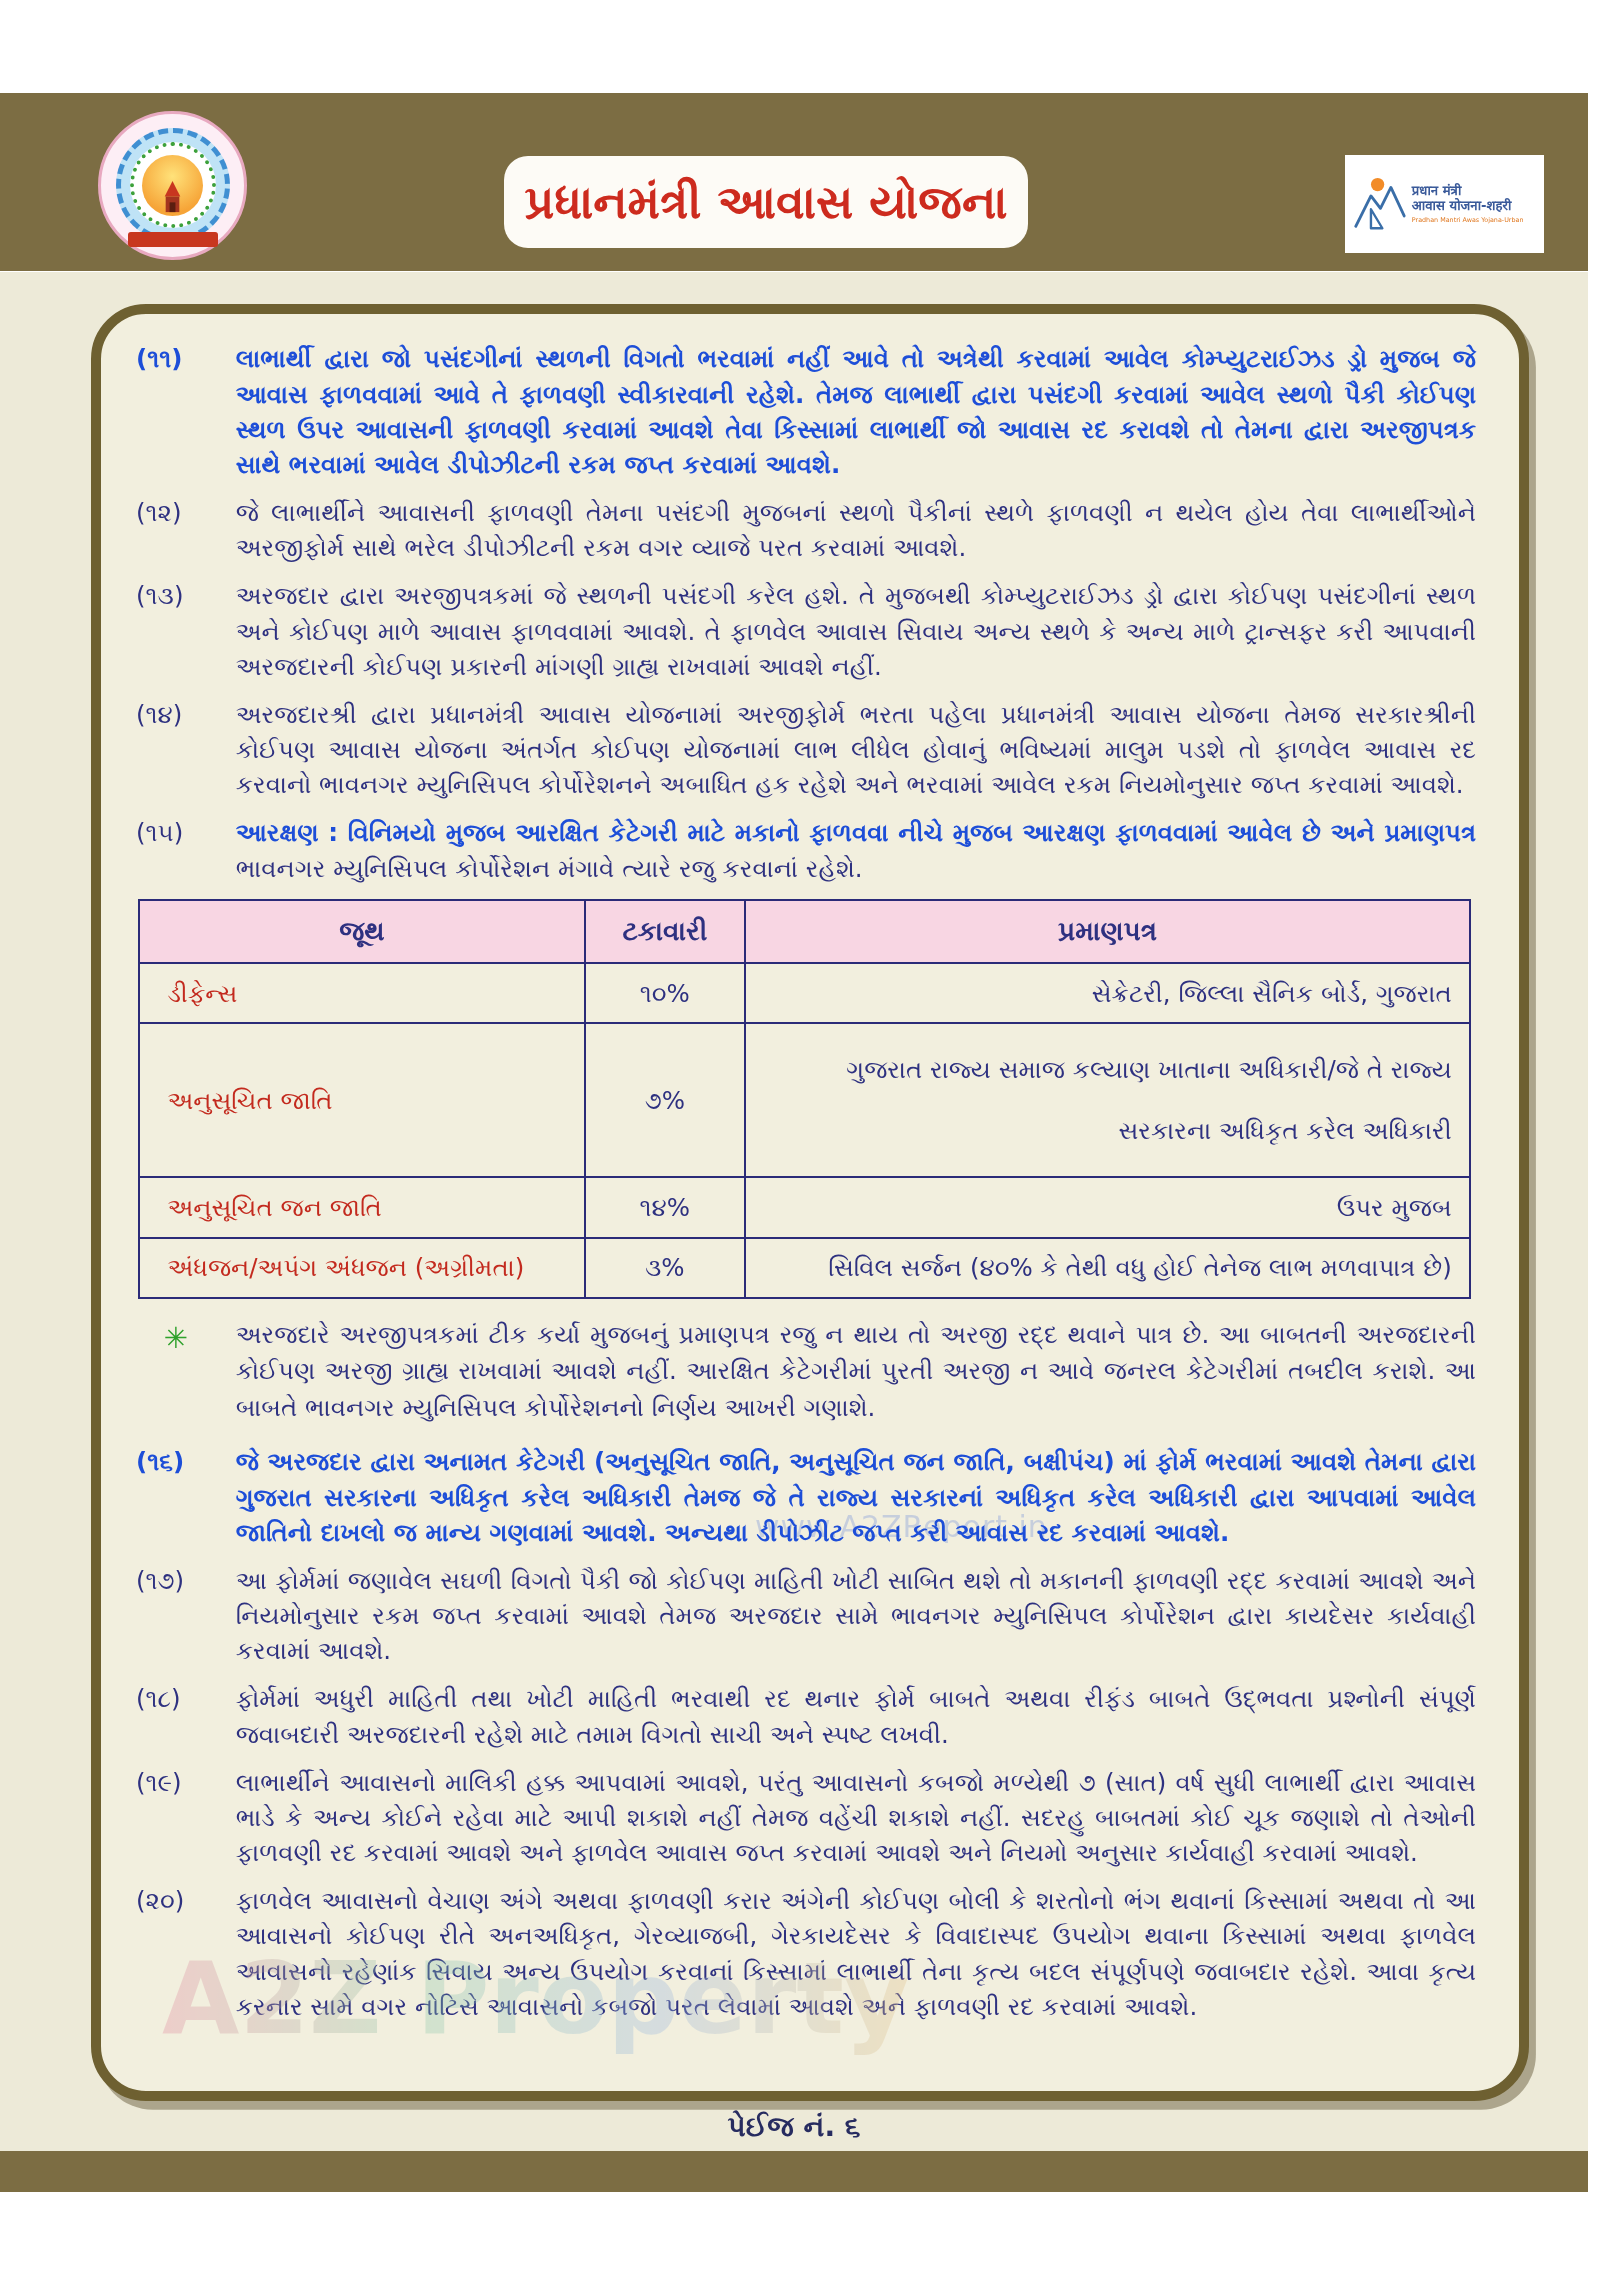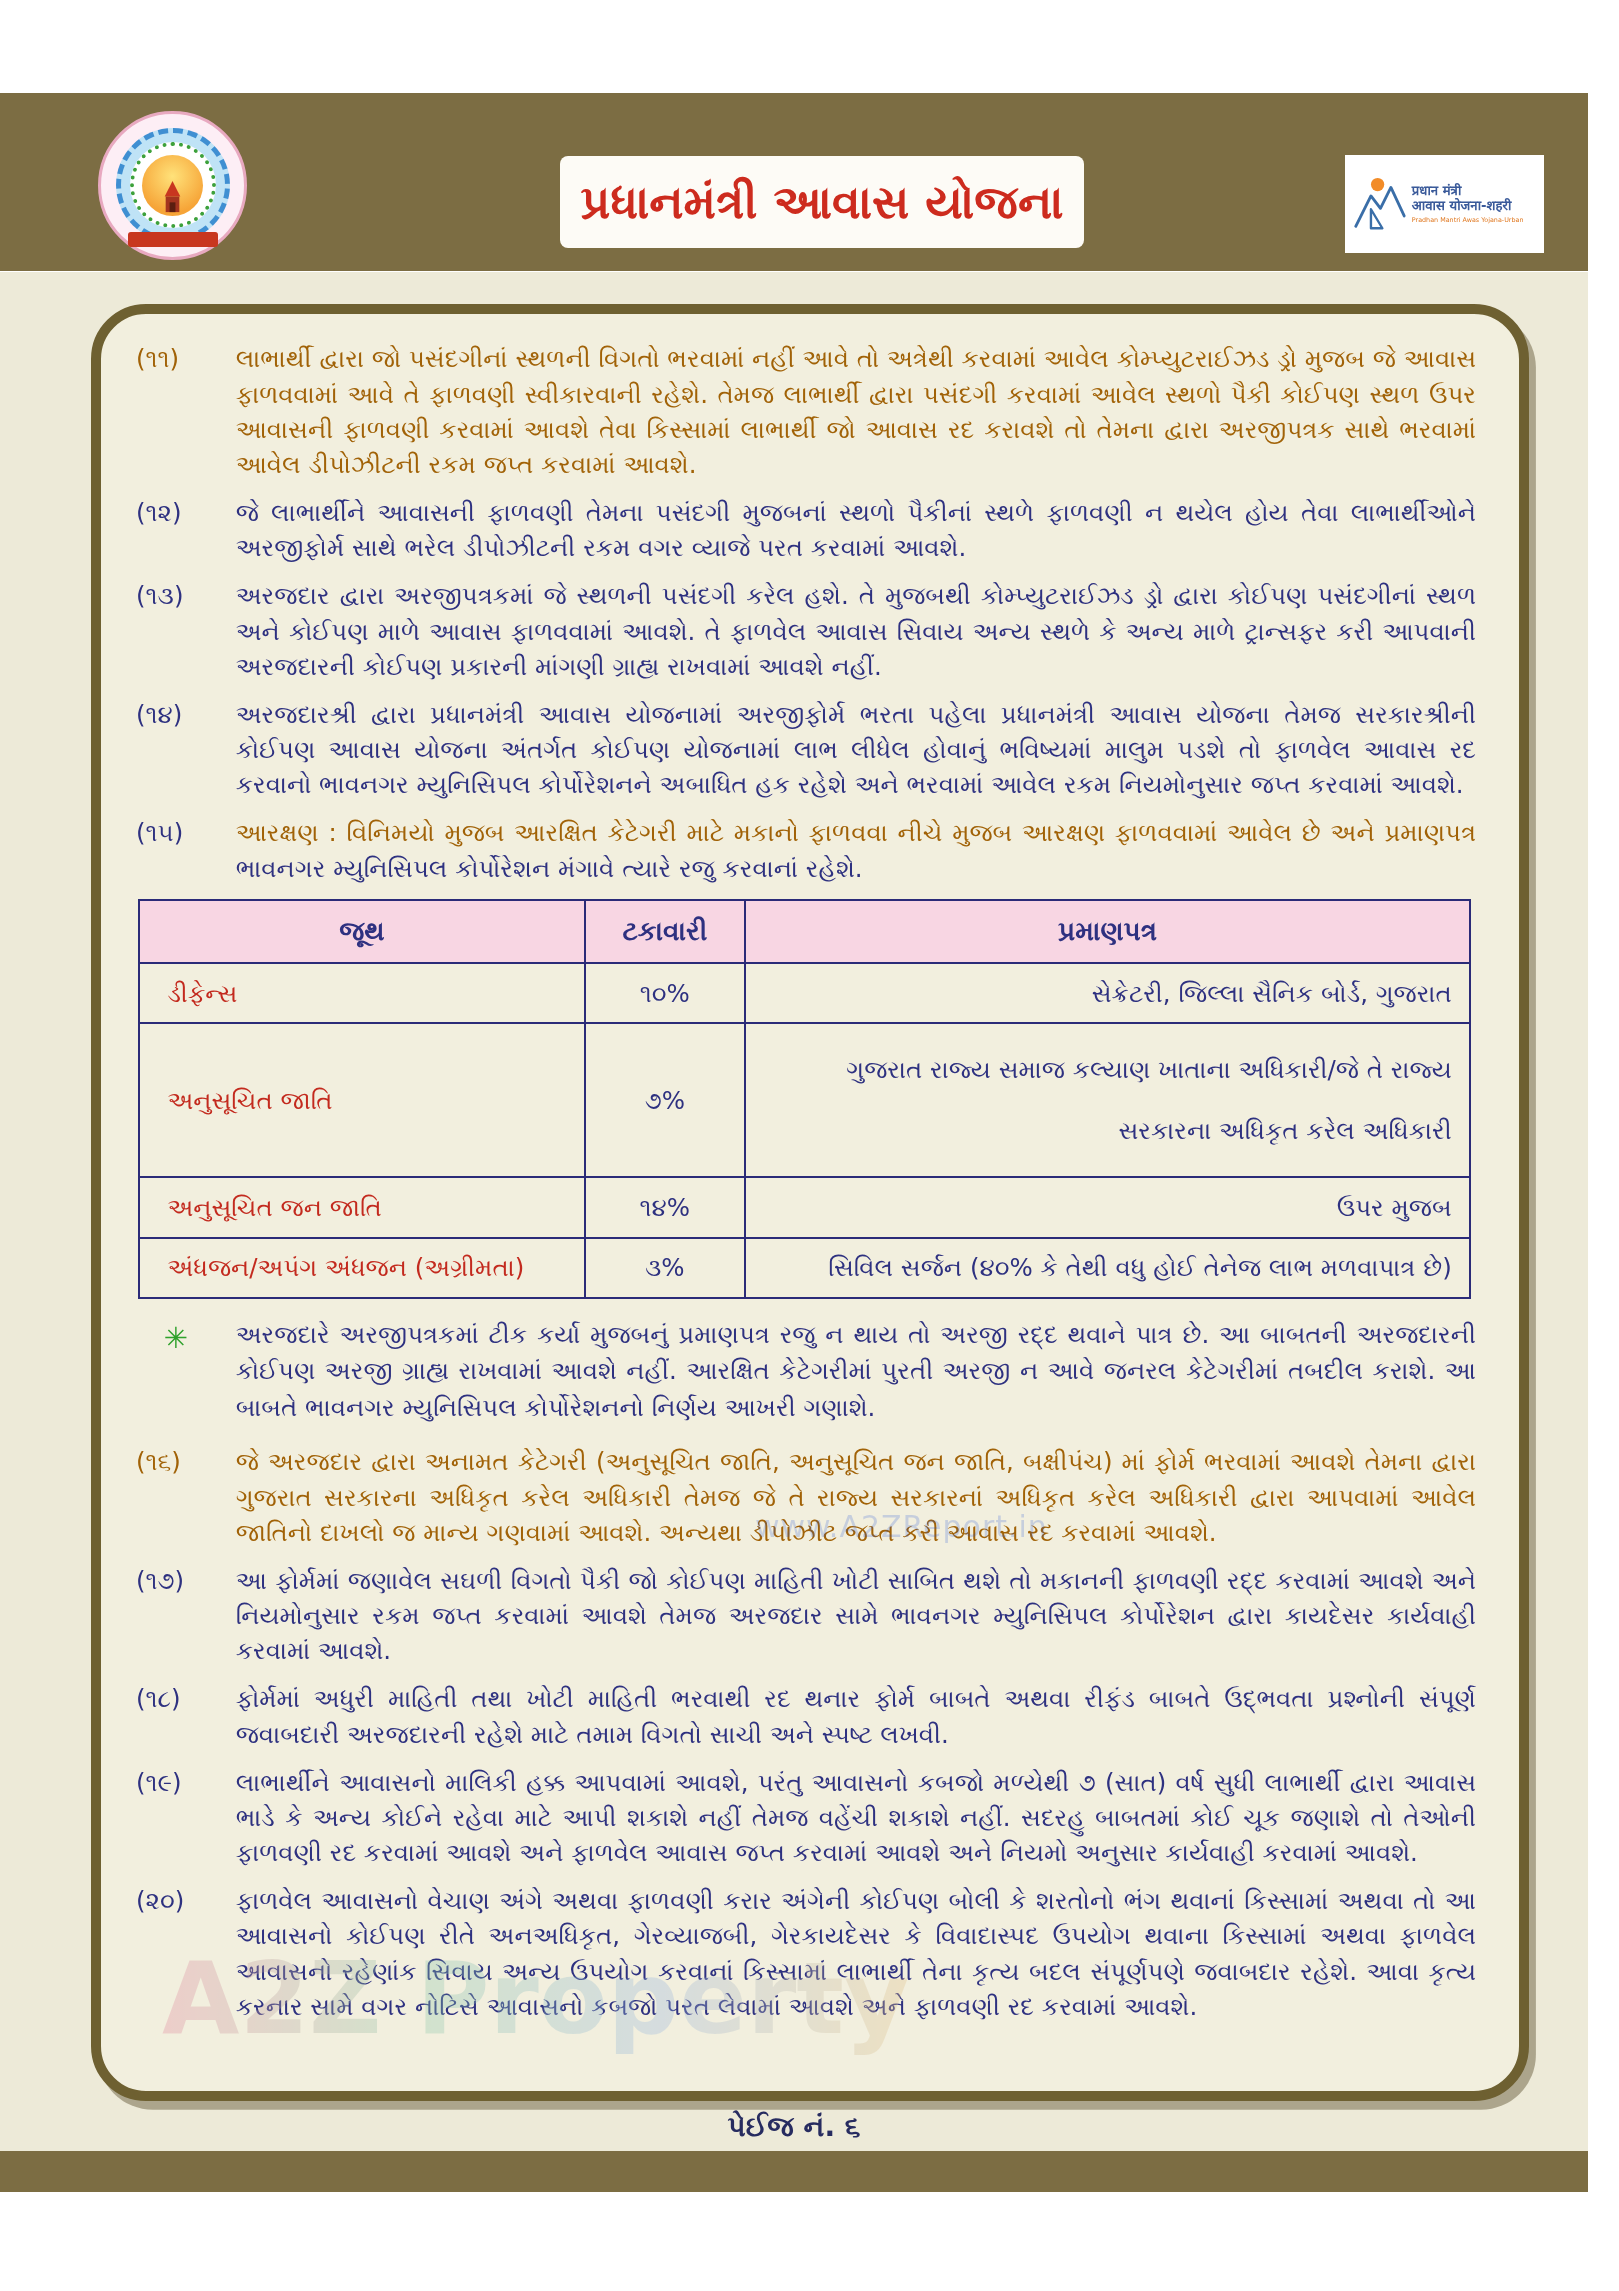--- a/index.html
+++ b/index.html
@@ -11,39 +11,39 @@
   .muni-logo{position:absolute;left:98px;top:17.6px;width:143px;height:143px;border-radius:50%;
     background:#fdeef5;border:3.9px solid #e8a9c0;display:flex;align-items:center;justify-content:center;position:absolute;}
   .muni-ring1{width:114px;height:114px;border-radius:50%;background:#bfe3f6;border:5.9px dashed #3f8fd2;
     display:flex;align-items:center;justify-content:center;box-sizing:border-box;}
   .muni-ring2{width:86px;height:86px;border-radius:50%;background:#ffffff;border:4.9px dotted #3da13b;
     display:flex;align-items:center;justify-content:center;box-sizing:border-box;}
   .muni-core{width:61px;height:61px;border-radius:50%;background:radial-gradient(circle at 50% 35%,#ffe27a,#f6a437 72%);
     display:flex;align-items:flex-end;justify-content:center;overflow:hidden;}
   .muni-ribbon{position:absolute;bottom:9.8px;left:50%;transform:translateX(-50%);width:90px;height:14.7px;
     background:#c8361f;border-radius:2.9px;}
-  .title-box{position:absolute;left:560px;top:63px;width:524px;height:92px;background:#fdfbf6;border-radius:8px;
+  .title-box{position:absolute;left:504px;top:63px;width:524px;height:92px;background:#fdfbf6;border-radius:24px;
     display:flex;align-items:center;justify-content:center;font-size:46px;font-weight:bold;color:#cd2b1e;
     font-family:"DejaVu Serif","Liberation Serif",serif;}
   .pmay-box{position:absolute;left:1345px;top:62px;width:199px;height:98px;background:#ffffff;
     display:flex;align-items:center;gap:3.9px;padding:3.9px 5.9px;box-sizing:border-box;}
   .pmay-text{display:flex;flex-direction:column;line-height:1.15;}
   .pmay-line{font-size:13.2px;font-weight:bold;color:#3a5a9a;}
   .pmay-sub{font-size:6.4px;color:#e07820;margin-top:4px;}
 
   
   .body-area{position:absolute;left:0;top:272px;width:1588px;height:1880px;background:#edead8;}
   .panel{position:absolute;left:91px;top:32px;width:1438px;height:1797px;box-sizing:border-box;
     background:#f2efde;border:10.8px solid #6e6031;border-radius:55px;
     box-shadow:6.9px 8.8px 0 rgba(74,63,28,.4);padding:27.4px 43px 13.7px 35px;overflow:hidden;}
 
   .para{display:grid;grid-template-columns:86px 1fr;column-gap:13.7px;margin-bottom:12.7px;
     font-size:24.5px;line-height:1.44;text-align:justify;}
   .para .num{text-align:left;white-space:nowrap;}
-  .red{color:#a16207;}
+  .red{color:#1d4ed8;font-weight:bold;}
   .blue{color:#2e3180;}
 
   table.rtable{width:99.5%;border-collapse:collapse;margin:7.8px 0 17.6px 2px;}
   .rtable th,.rtable td{border:2.9px solid #2b2b78;}
   .rtable th{background:#f8d6e3;color:#2e3180;font-size:26.5px;font-weight:bold;padding:14.7px 7.8px;}
   .rtable td{font-size:24.5px;padding:14.7px 17.6px;}
   .cell-group{color:#c32a1e;text-align:left;padding-left:27.4px !important;}
   .cell-pct{color:#2e3180;text-align:center;border-radius:19px;}
   .cell-cert{color:#2e3180;text-align:right;padding-left:25.5px !important;}
   .tall{line-height:2.5;}

